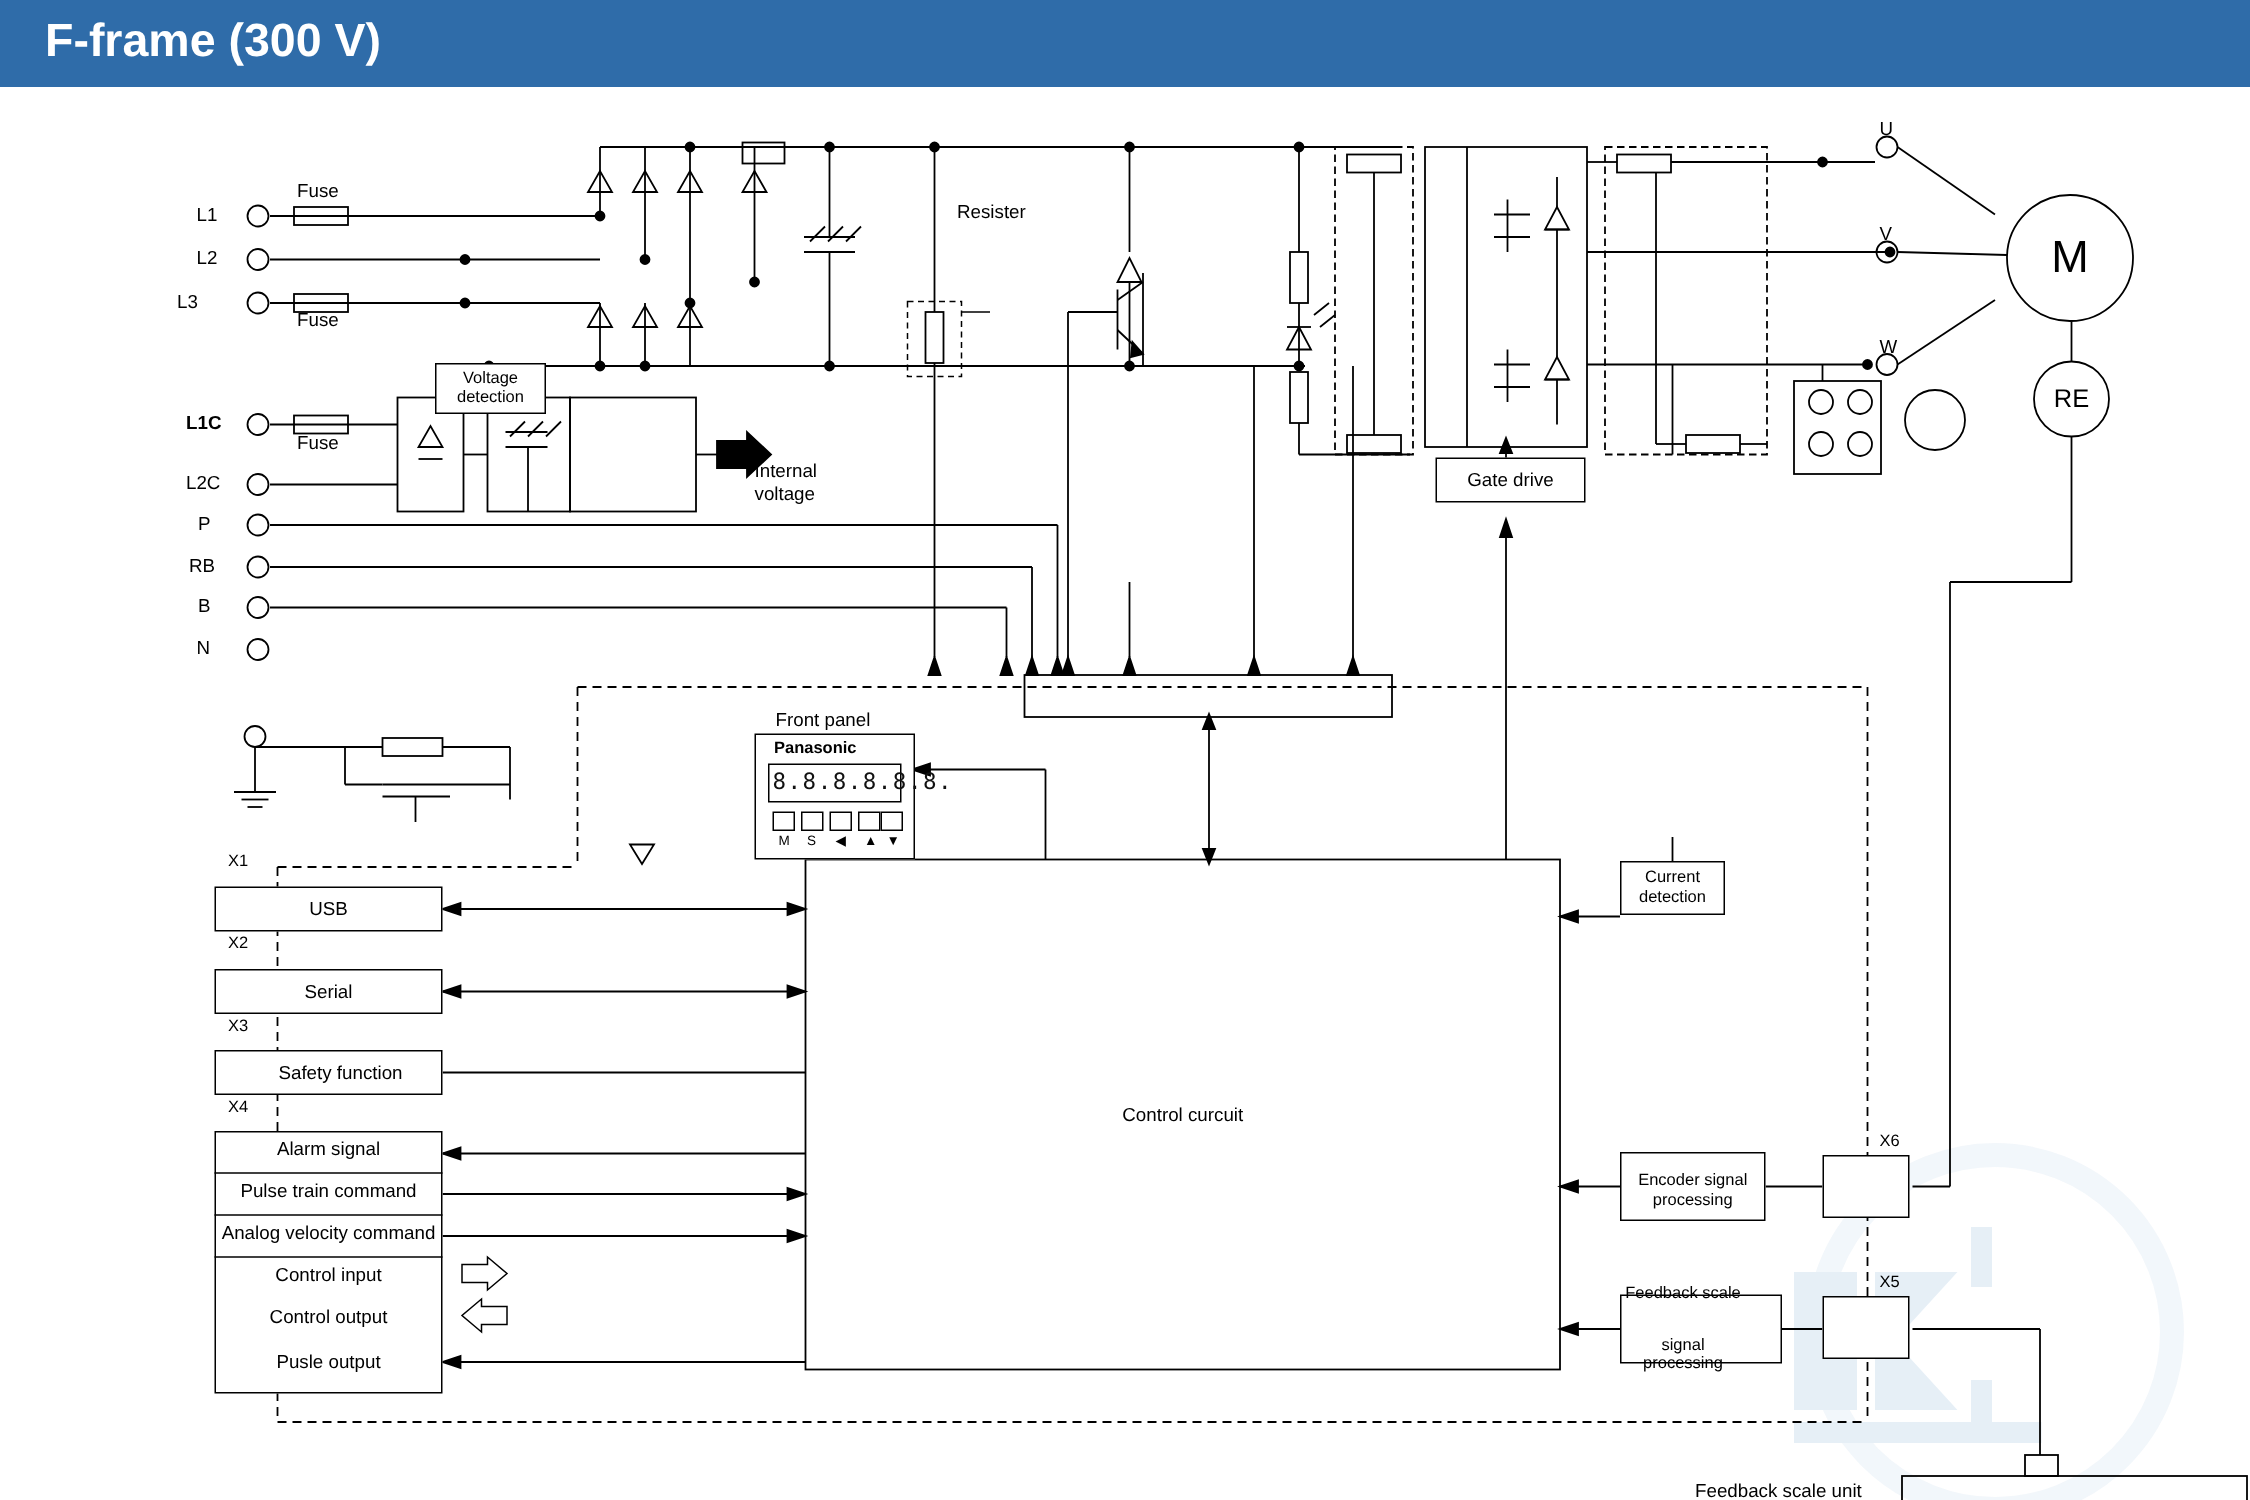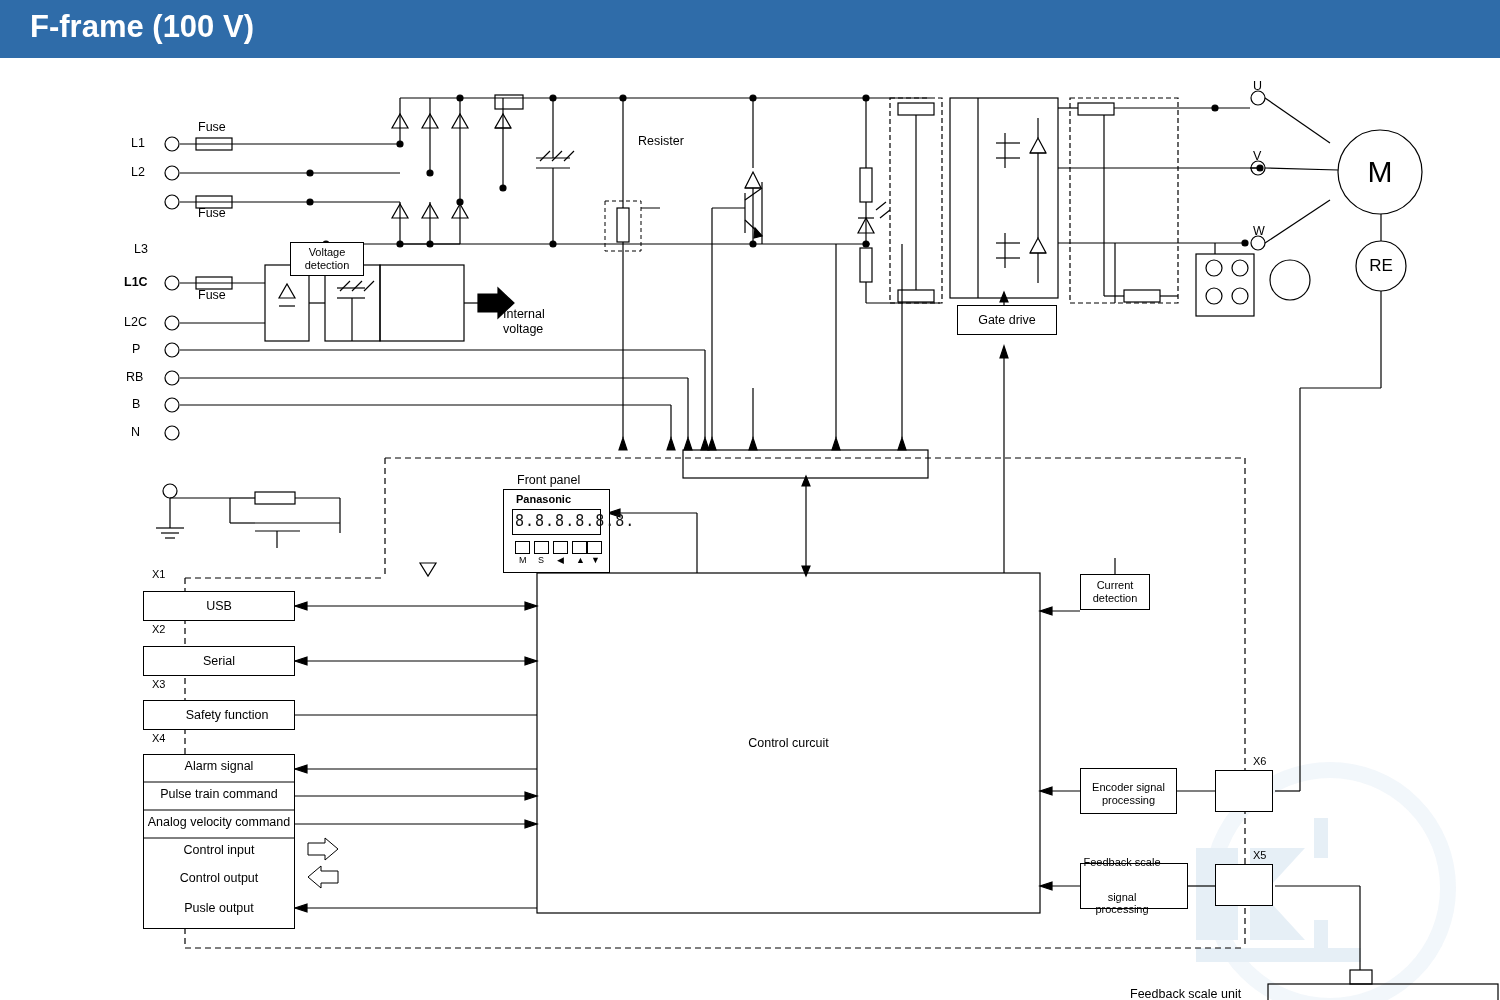--- a/index.html
+++ b/index.html
@@ -18,21 +18,21 @@
   .wm{position:absolute;pointer-events:none;opacity:.5;}
   .panel{position:absolute;border:1px solid #000;background:#fff;}
   .seg{font-family:"DejaVu Sans Mono",monospace;font-size:15px;letter-spacing:1px;color:#111;}
 </style>
 </head>
 <body>
 
 <div id="root">
 
   <div class="header">
-    <div class="header-title">F-frame (100 V)</div>
+    <div class="header-title">F-frame (300 V)</div>
   </div>
 
   <div class="canvas">
 
     <svg width="1500" height="942" class="wm">
       <g opacity="0.55" fill="none" stroke="#cfe0ef" stroke-width="16">
         <circle cx="1330" cy="830" r="118"></circle>
       </g>
       <g fill="#cfe0ef">
         <rect x="1196" y="790" width="42" height="92"></rect>
@@ -310,21 +310,21 @@
         <circle cx="172" cy="347" r="7"></circle>
         <circle cx="172" cy="375" r="7"></circle>
         <rect x="196" y="80" width="36" height="12"></rect>
         <rect x="196" y="138" width="36" height="12"></rect>
         <rect x="196" y="219" width="36" height="12"></rect>
       </g>
     </svg>
 
     <div class="lbl" style="left:131px;top:78px;">L1</div>
     <div class="lbl" style="left:131px;top:107px;">L2</div>
-    <div class="lbl" style="left:134px;top:136px;margin-top:48px;">L3</div>
+    <div class="lbl" style="left:118px;top:136px;">L3</div>
     <div class="lbl" style="left:124px;top:217px;font-weight:bold;">L1C</div>
     <div class="lbl" style="left:124px;top:257px;">L2C</div>
     <div class="lbl" style="left:132px;top:284px;">P</div>
     <div class="lbl" style="left:126px;top:312px;">RB</div>
     <div class="lbl" style="left:132px;top:339px;">B</div>
     <div class="lbl" style="left:131px;top:367px;">N</div>
 
     <div class="lbl" style="left:198px;top:62px;">Fuse</div>
     <div class="lbl" style="left:198px;top:148px;">Fuse</div>
     <div class="lbl" style="left:198px;top:230px;">Fuse</div>

